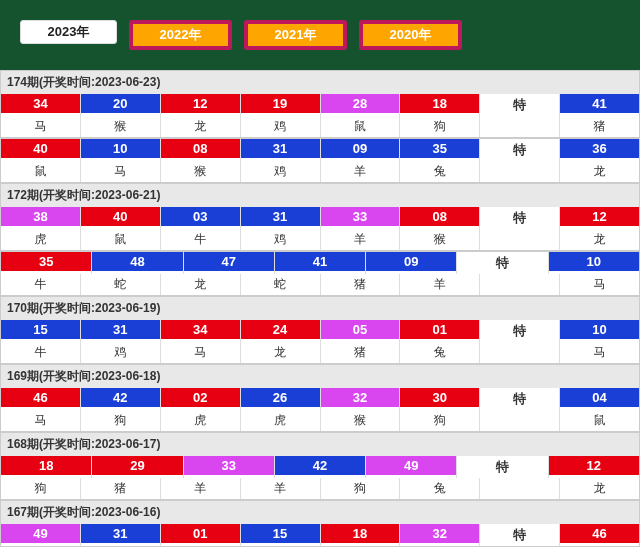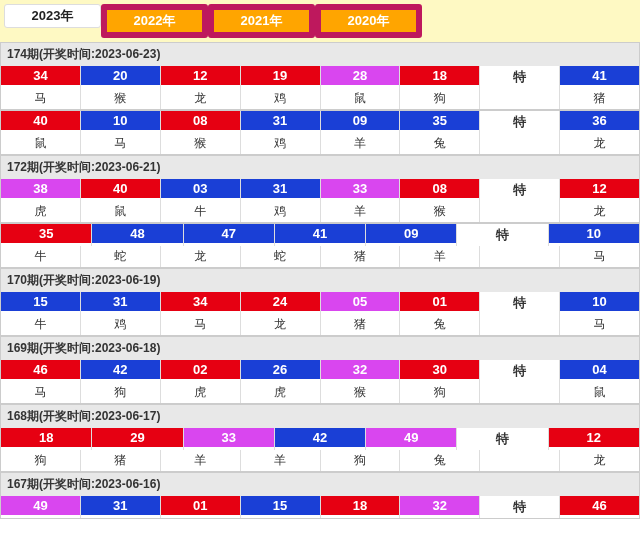--- a/index.html
+++ b/index.html
@@ -1,19 +1,19 @@
 <!DOCTYPE html>
 <html><head>
 <meta charset="utf-8">
 <style>
 body{margin:0;font-family:Arial,"Microsoft YaHei",sans-serif;font-size:12px;background:#fff;width:640px;position:relative}
-.tabs{display:flex;padding:4px;background:#fef9c3}
+.tabs{display:flex;gap:12px;padding:20px;background:#14532d}
 .tab{flex:0 0 auto;width:95px;height:22px;line-height:22px;text-align:center;border-radius:3px;font-size:13px;font-weight:bold;cursor:pointer}
 .tab.active{background:#fff;color:#222;border:1px solid #ddd}
-.tab.inactive{background:#ffa500;color:#fff;border:6px solid #be185d}
+.tab.inactive{background:#ffa500;color:#fff;border:4px solid #be185d}
 .period{border:1px solid #ccc;margin:0}
 .phead{background:#e8e8e8;padding:3px 6px;color:#333;font-size:12px;font-weight:bold}
 .row{display:flex}
 .cell{flex:1;text-align:center;border-right:1px solid #ddd}
 .cell:last-child{border-right:none}
 .num{color:#fff;font-weight:bold;padding:2px 0;font-size:13px}
 .zod{background:#fff;color:#333;padding:2px 0;font-size:12px}
 .red{background:#e60012}
 .blue{background:#1a3fd6}
 .green{background:#d946ef}

